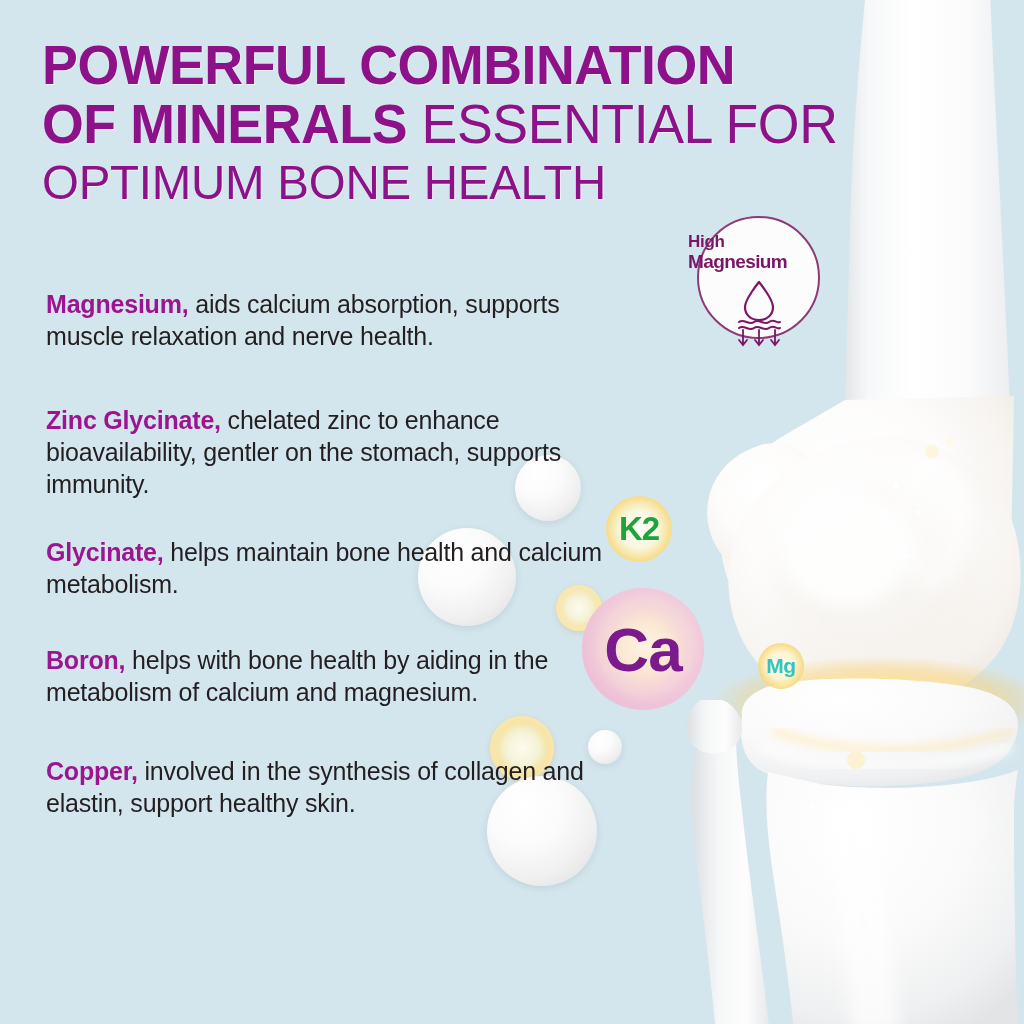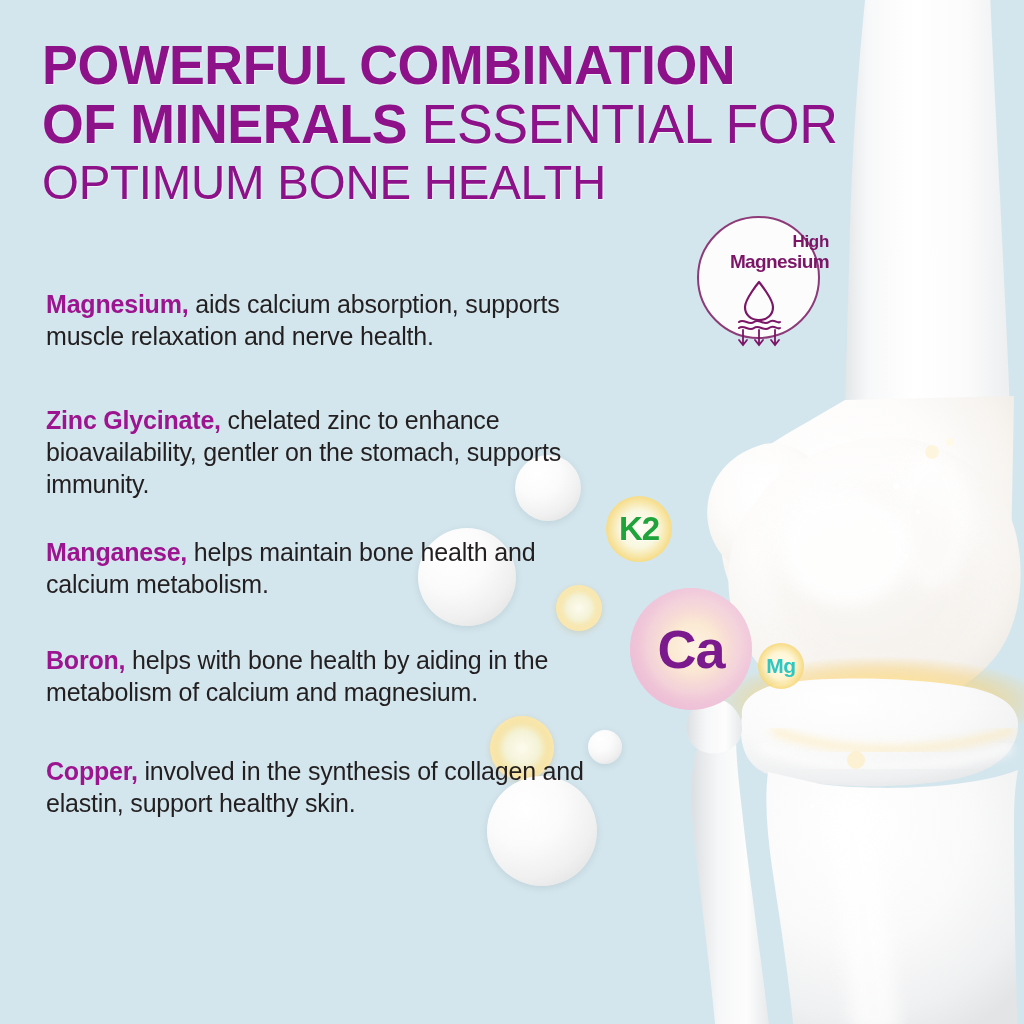--- a/index.html
+++ b/index.html
@@ -112,21 +112,21 @@
     inset: 0;
     border-radius: 50%;
     background: #fdfcfd;
     border: 2px solid #8d3a78;
   }
   .badge-text {
     position: absolute;
     top: 16px;
     left: -9px;
     width: 141px;
-    text-align: right;
+    text-align: left;
     color: #7b1566;
     font-weight: 700;
     font-size: 17px;
     line-height: 1.12;
     letter-spacing: -0.3px;
   }
   .badge-text .ln2 {
     display: block;
     font-size: 19px;
     letter-spacing: -0.6px;
@@ -168,25 +168,25 @@
   .m-k2 {
     left: 606px; top: 496px; width: 66px; height: 66px;
     background:
       radial-gradient(circle at 50% 50%, rgba(255,255,248,0.98) 0%, rgba(255,250,220,0.85) 40%, rgba(248,218,125,0.95) 72%, rgba(236,190,70,0.95) 90%, rgba(220,170,45,0.8) 100%);
     color: #1fa33a;
     font-size: 33px;
     letter-spacing: -1px;
     text-shadow: 0 1px 1px rgba(255,255,255,0.6);
   }
   .m-ca {
-    left: 630px; top: 588px; width: 122px; height: 122px;
+    left: 582px; top: 588px; width: 122px; height: 122px;
     background:
       radial-gradient(circle at 52% 48%, #fdf3e2 0%, #fbe9d3 26%, #f3cfd8 52%, #e49cc4 76%, #d072ab 92%, #c95fa0 100%);
     color: #7b1a8c;
-    font-size: 54px;
+    font-size: 62px;
     letter-spacing: -1px;
     box-shadow: inset 0 0 26px rgba(255,255,255,0.55);
     align-items: center;
   }
   .m-mg {
     left: 758px; top: 643px; width: 46px; height: 46px;
     background:
       radial-gradient(circle at 50% 50%, rgba(255,253,240,0.95) 0%, rgba(255,245,205,0.8) 42%, rgba(246,212,110,0.9) 74%, rgba(232,185,60,0.9) 92%, rgba(214,164,40,0.75) 100%);
     color: #2fc6c0;
     font-size: 21px;
@@ -360,21 +360,21 @@
 
     <p class="bullet b-magnesium">
       <span class="name">Magnesium,</span><span class="desc"> aids calcium absorption, supports muscle relaxation and nerve health.</span>
     </p>
 
     <p class="bullet b-zinc">
       <span class="name">Zinc Glycinate,</span><span class="desc"> chelated zinc to enhance bioavailability, gentler on the stomach, supports immunity.</span>
     </p>
 
     <p class="bullet b-manganese">
-      <span class="name">Manganese,</span><span class="desc"> helps maintain bone health and calcium metabolism.</span>
+      <span class="name">Glycinate,</span><span class="desc"> helps maintain bone health and calcium metabolism.</span>
     </p>
 
     <p class="bullet b-boron">
       <span class="name">Boron,</span><span class="desc"> helps with bone health by aiding in the metabolism of calcium and magnesium.</span>
     </p>
 
     <p class="bullet b-copper">
       <span class="name">Copper,</span><span class="desc"> involved in the synthesis of collagen and elastin, support healthy skin.</span>
     </p>
 

